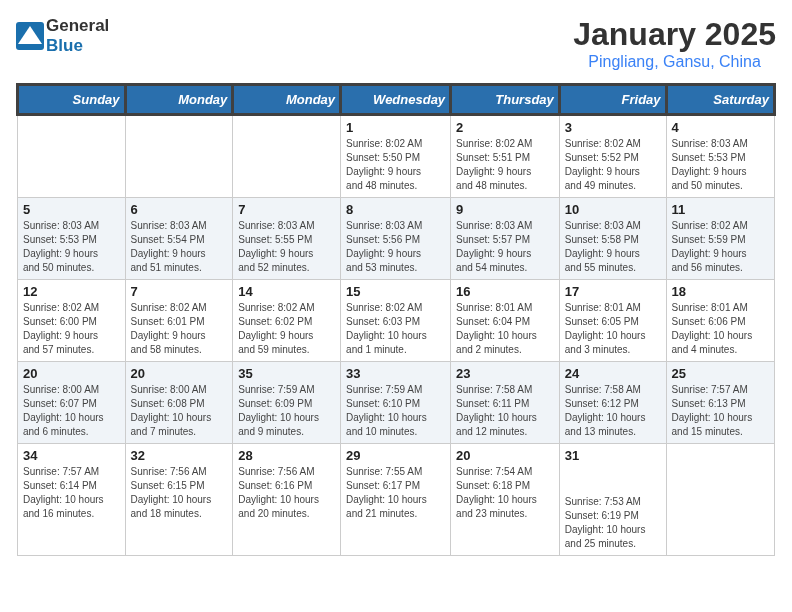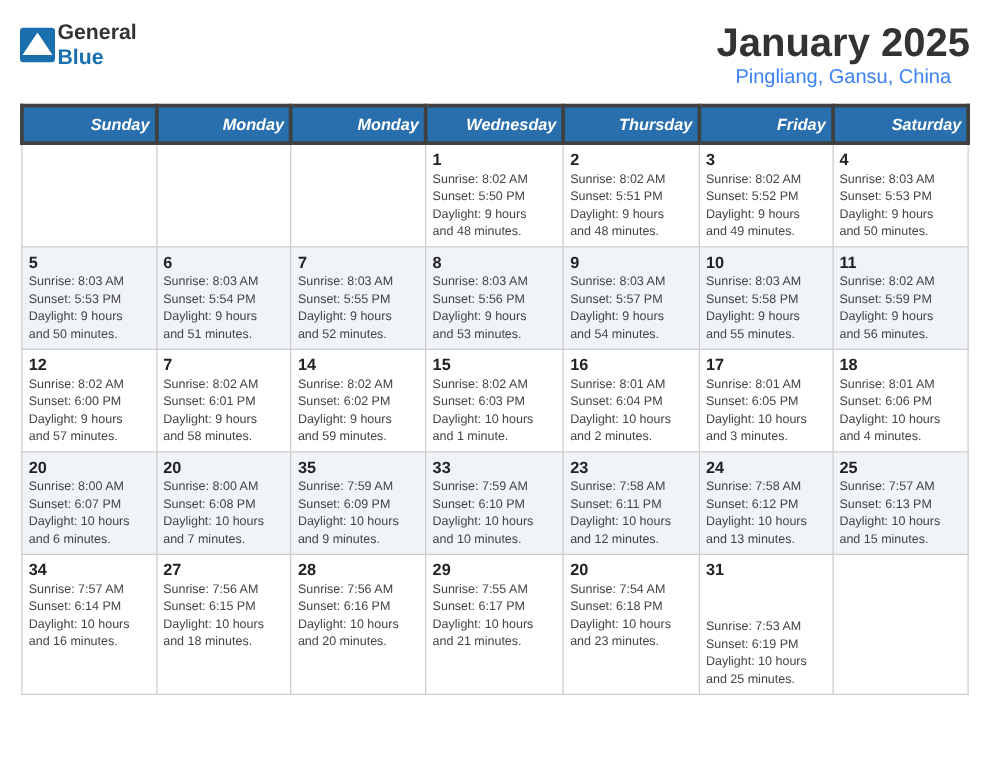--- a/index.html
+++ b/index.html
@@ -303,21 +303,21 @@
       </tr>
       <tr>
         <td>
           <span class="day-number">34</span>
           <div class="day-info" style="white-space: pre-line;">Sunrise: 7:57 AM
 Sunset: 6:14 PM
 Daylight: 10 hours
 and 16 minutes.</div>
         </td>
         <td>
-          <span class="day-number">27</span>
+          <span class="day-number">32</span>
           <div class="day-info" style="white-space: pre-line;">Sunrise: 7:56 AM
 Sunset: 6:15 PM
 Daylight: 10 hours
 and 18 minutes.</div>
         </td>
         <td>
           <span class="day-number">28</span>
           <div class="day-info" style="white-space: pre-line;">Sunrise: 7:56 AM
 Sunset: 6:16 PM
 Daylight: 10 hours

